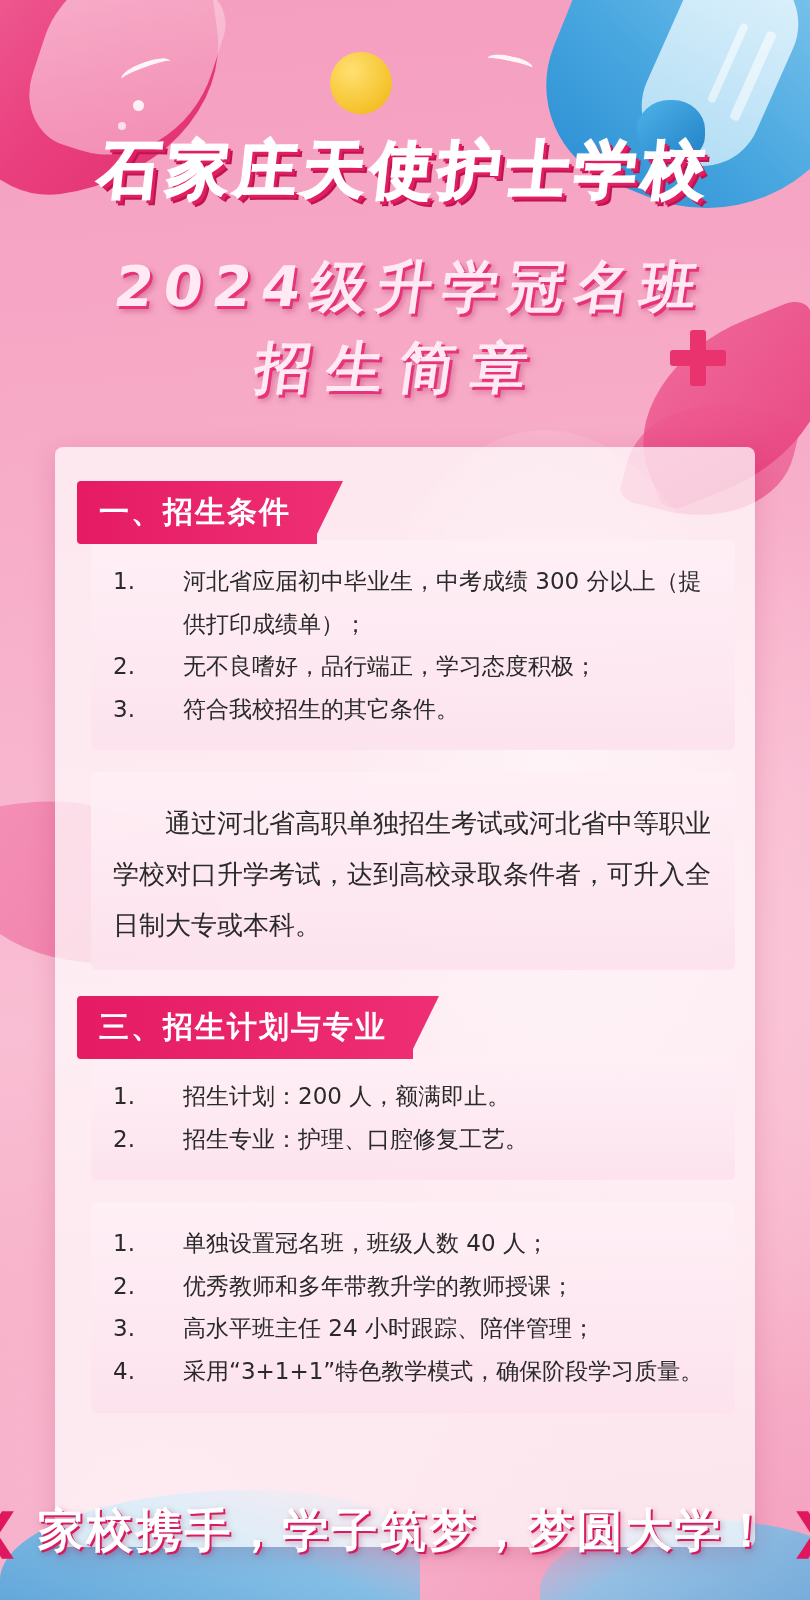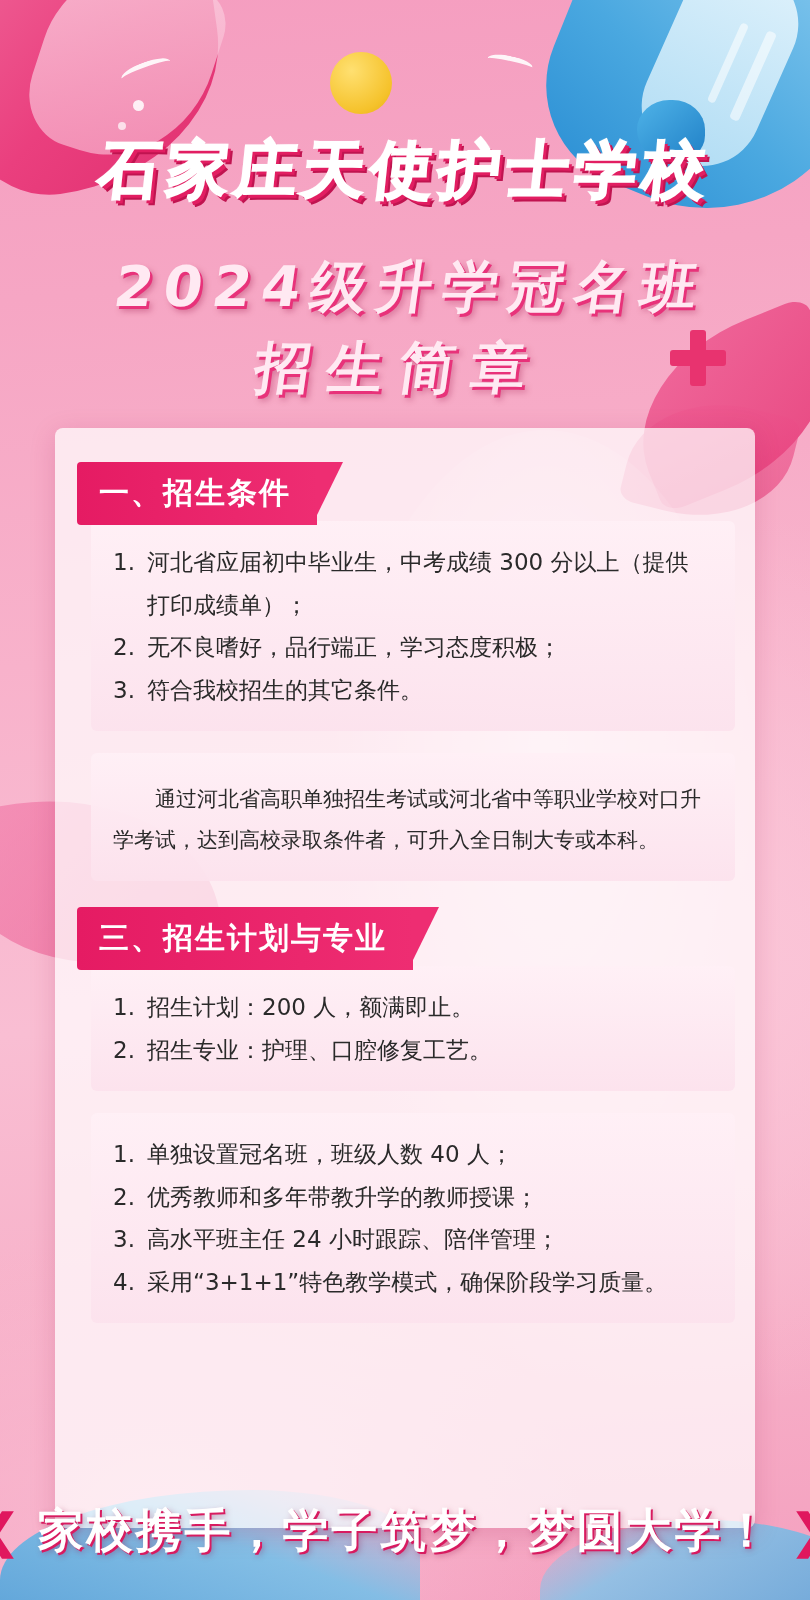--- a/index.html
+++ b/index.html
@@ -147,21 +147,21 @@
     text-shadow: 3px 3px 0 #e8327a, 5px 5px 6px rgba(150,10,60,.35);
     transform: skewX(-8deg);
     line-height: 1.45;
     white-space: nowrap;
   }
   .sub-title .line2 { letter-spacing: 16px; }
 
   
   .card {
     position: absolute;
-    left: 55px; top: 428px;
+    left: 55px; top: 447px;
     width: 700px; height: 1100px;
     background: rgba(255,255,255,.72);
     border-radius: 8px;
     box-shadow: 0 6px 26px rgba(160,20,80,.18);
     z-index: 6;
     padding: 34px 0 0 0;
   }
 
   .section { position: relative; margin: 0 0 26px 0; }
 
@@ -196,24 +196,24 @@
   .sec-body.with-offset { padding-top: 26px; }
 
   .item {
     display: flex;
     font-size: 23px;
     color: #2a2a2a;
     line-height: 1.85;
     font-family: "DejaVu Sans", sans-serif;
   }
   .item .num { flex: 0 0 auto; width: 34px; color: #2a2a2a; }
-  .item .txt { flex: 1 1 auto; }
+  .item .txt { flex: 1 1 auto; margin-left: 36px; }
 
   .para {
-    font-size: 21px;
+    font-size: 26px;
     color: #2a2a2a;
     line-height: 1.95;
     text-indent: 2em;
     font-family: "DejaVu Sans", sans-serif;
   }
 
   
   .slogan {
     position: absolute;
     left: 55px; right: 55px;

